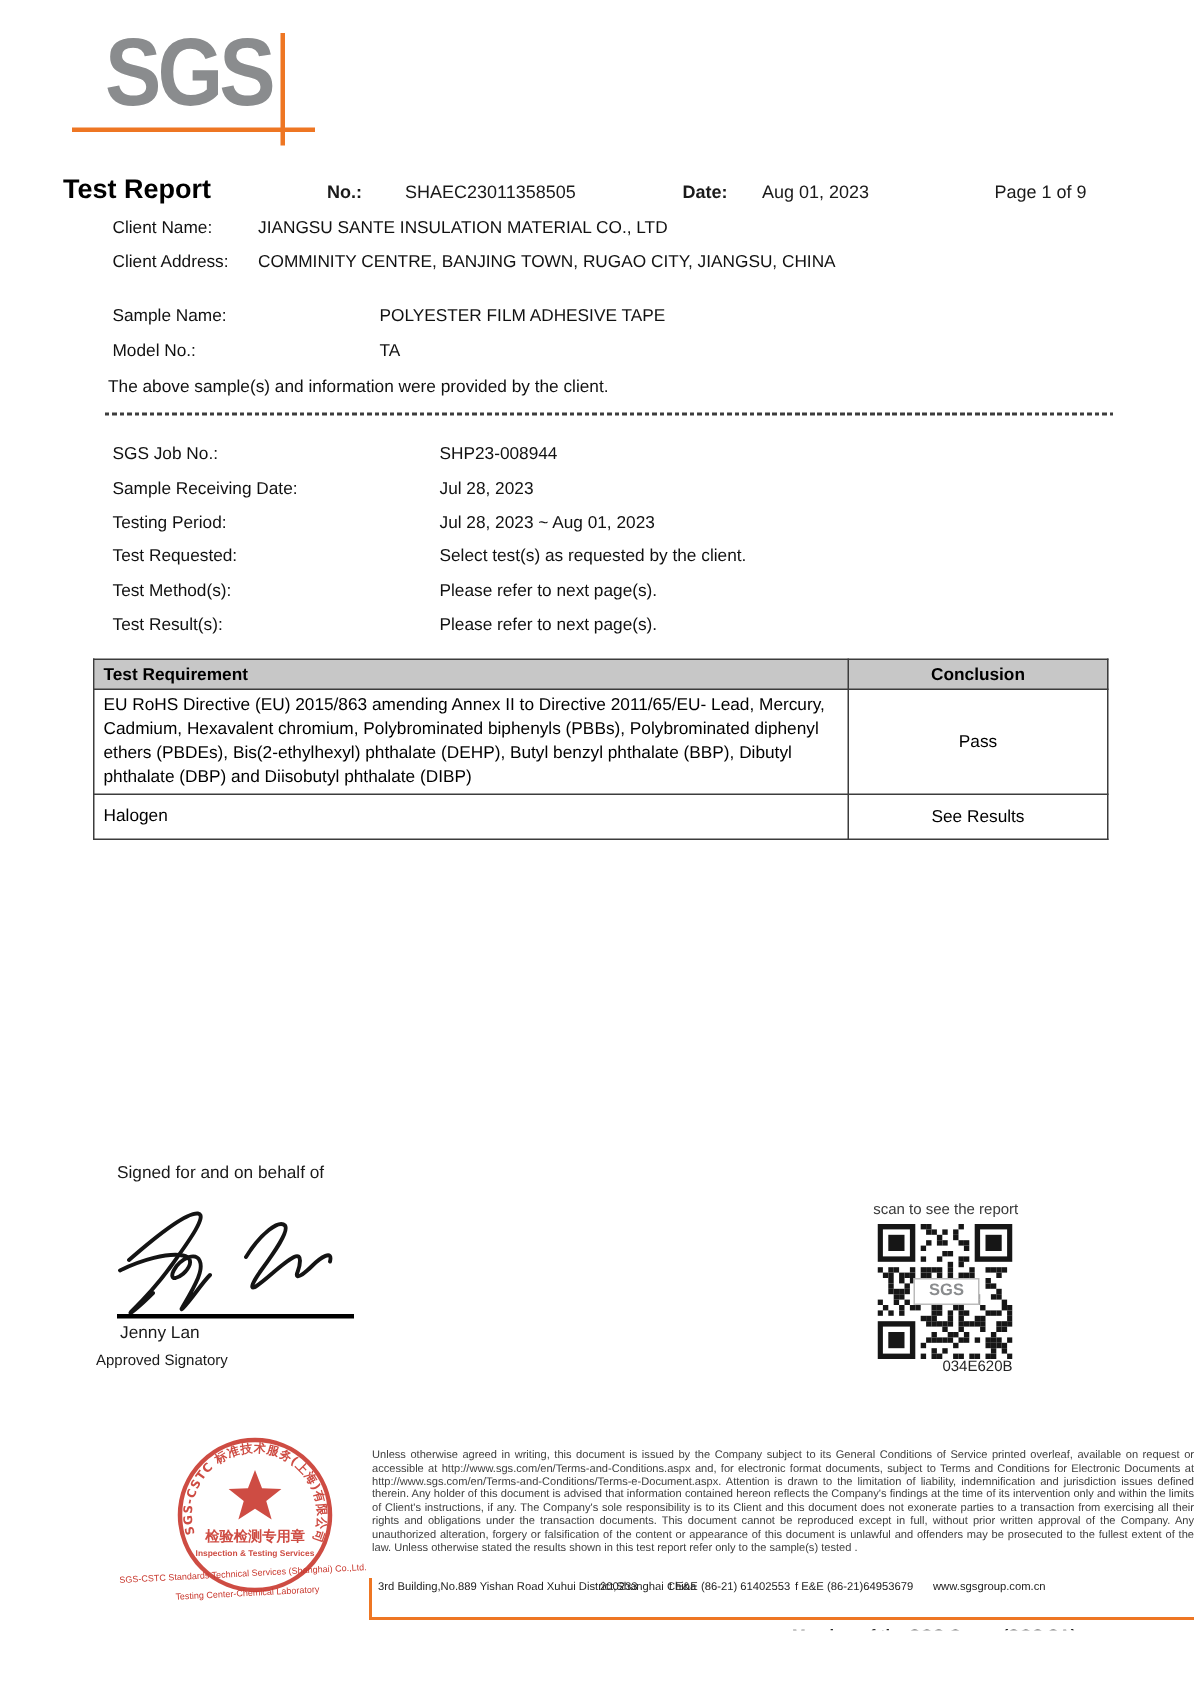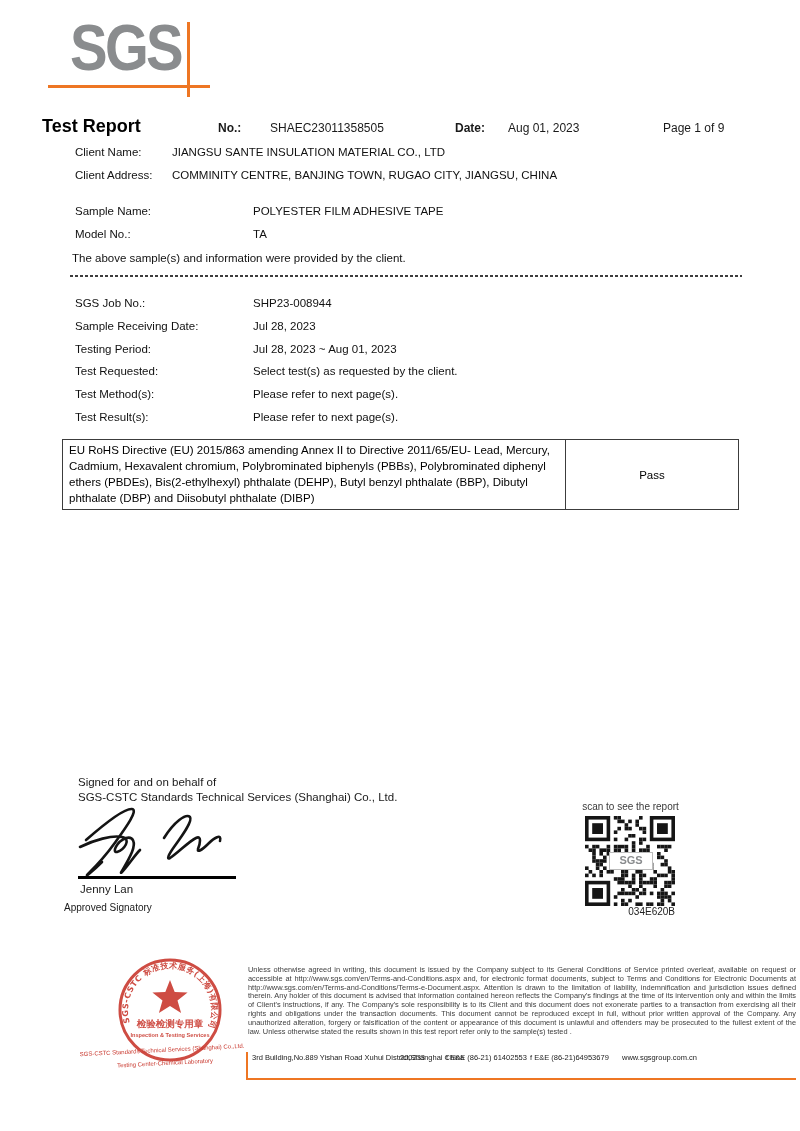--- a/index.html
+++ b/index.html
@@ -28,21 +28,21 @@
   .client-set .lbl{width:97px;}
   .sample-set{left:75px;top:205px;}
   .sample-set .lvrow{height:23px;}
   .sample-set .lbl{width:178px;}
   .note-line{left:72px;top:252px;font-size:11.5px;color:#111;}
   .dashed-sep{
     left:70px;top:275px;width:672px;height:2px;
     background:repeating-linear-gradient(to right,#3d3d3d 0 3px,transparent 3px 5px);
   }
   .detail-set{left:75px;top:297px;}
-  .detail-set .lvrow{height:22.8px;}
+  .detail-set .lvrow{height:22.8px;gap:40px;}
   .detail-set .lbl{width:178px;}
   
   .res-table{
     position:absolute;left:62px;top:439px;width:676px;border-collapse:collapse;
     font-size:11.5px;color:#000;table-layout:fixed;
   }
   .res-table th,.res-table td{border:1.5px solid #3c3c3c;padding:1px 6px;vertical-align:middle;}
   .res-table th{background:#c7c7c7;font-weight:bold;height:17px;}
   .res-table th.req{text-align:left;}
   .res-table col.c1{width:503px;}
@@ -159,29 +159,36 @@
       <span>Please refer to next page(s).</span>
     </div>
   </div>
 
   <table class="res-table">
     <colgroup>
         <col class="c1">
         <col class="c2">
       </colgroup>
     <tbody>
+        <tr>
+      <th class="req">Test Requirement</th>
+      <th>Conclusion</th>
+    </tr>
     <tr>
       <td class="req">EU RoHS Directive (EU) 2015/863 amending Annex II to Directive 2011/65/EU- Lead, Mercury, Cadmium, Hexavalent chromium, Polybrominated biphenyls (PBBs), Polybrominated diphenyl ethers (PBDEs), Bis(2-ethylhexyl) phthalate (DEHP), Butyl benzyl phthalate (BBP), Dibutyl phthalate (DBP) and Diisobutyl phthalate (DIBP)</td>
       <td class="concl">Pass</td>
     </tr>
+    <tr class="halogen">
+      <td class="req">Halogen</td>
+      <td class="concl">See Results</td>
+    </tr>
   </tbody>
     </table>
 
   <div class="abs sig-line1">Signed for and on behalf of</div>
-  <div class="abs sig-line2">SGS-CSTC Standards Technical Services (Shanghai) Co., Ltd.</div>
   <svg class="abs sig-svg" width="180" height="78" viewBox="0 0 180 78">
     <g fill="none" stroke="#141414" stroke-width="2.6" stroke-linecap="round">
       <path d="M14,40 C30,26 52,8 60,9 C67,10 52,30 42,44 C32,58 20,70 16,74 C12,78 20,72 30,62"></path>
       <path d="M8,47 C22,40 40,35 50,37 C60,39 52,50 45,52 C40,53 44,42 54,38 C61,36 64,42 60,52 C55,64 46,76 50,72 C56,66 62,56 68,50"></path>
       <path d="M92,38 C102,22 114,13 118,17 C121,21 110,36 102,47 C97,54 94,60 98,58 C106,53 116,42 124,38 C130,35 128,44 126,49 C125,53 130,50 136,44 C142,38 150,33 148,41"></path>
     </g>
   </svg>
   <div class="abs sig-underline"></div>
   <div class="abs sig-name">Jenny Lan</div>
   <div class="abs sig-role">Approved Signatory</div>

